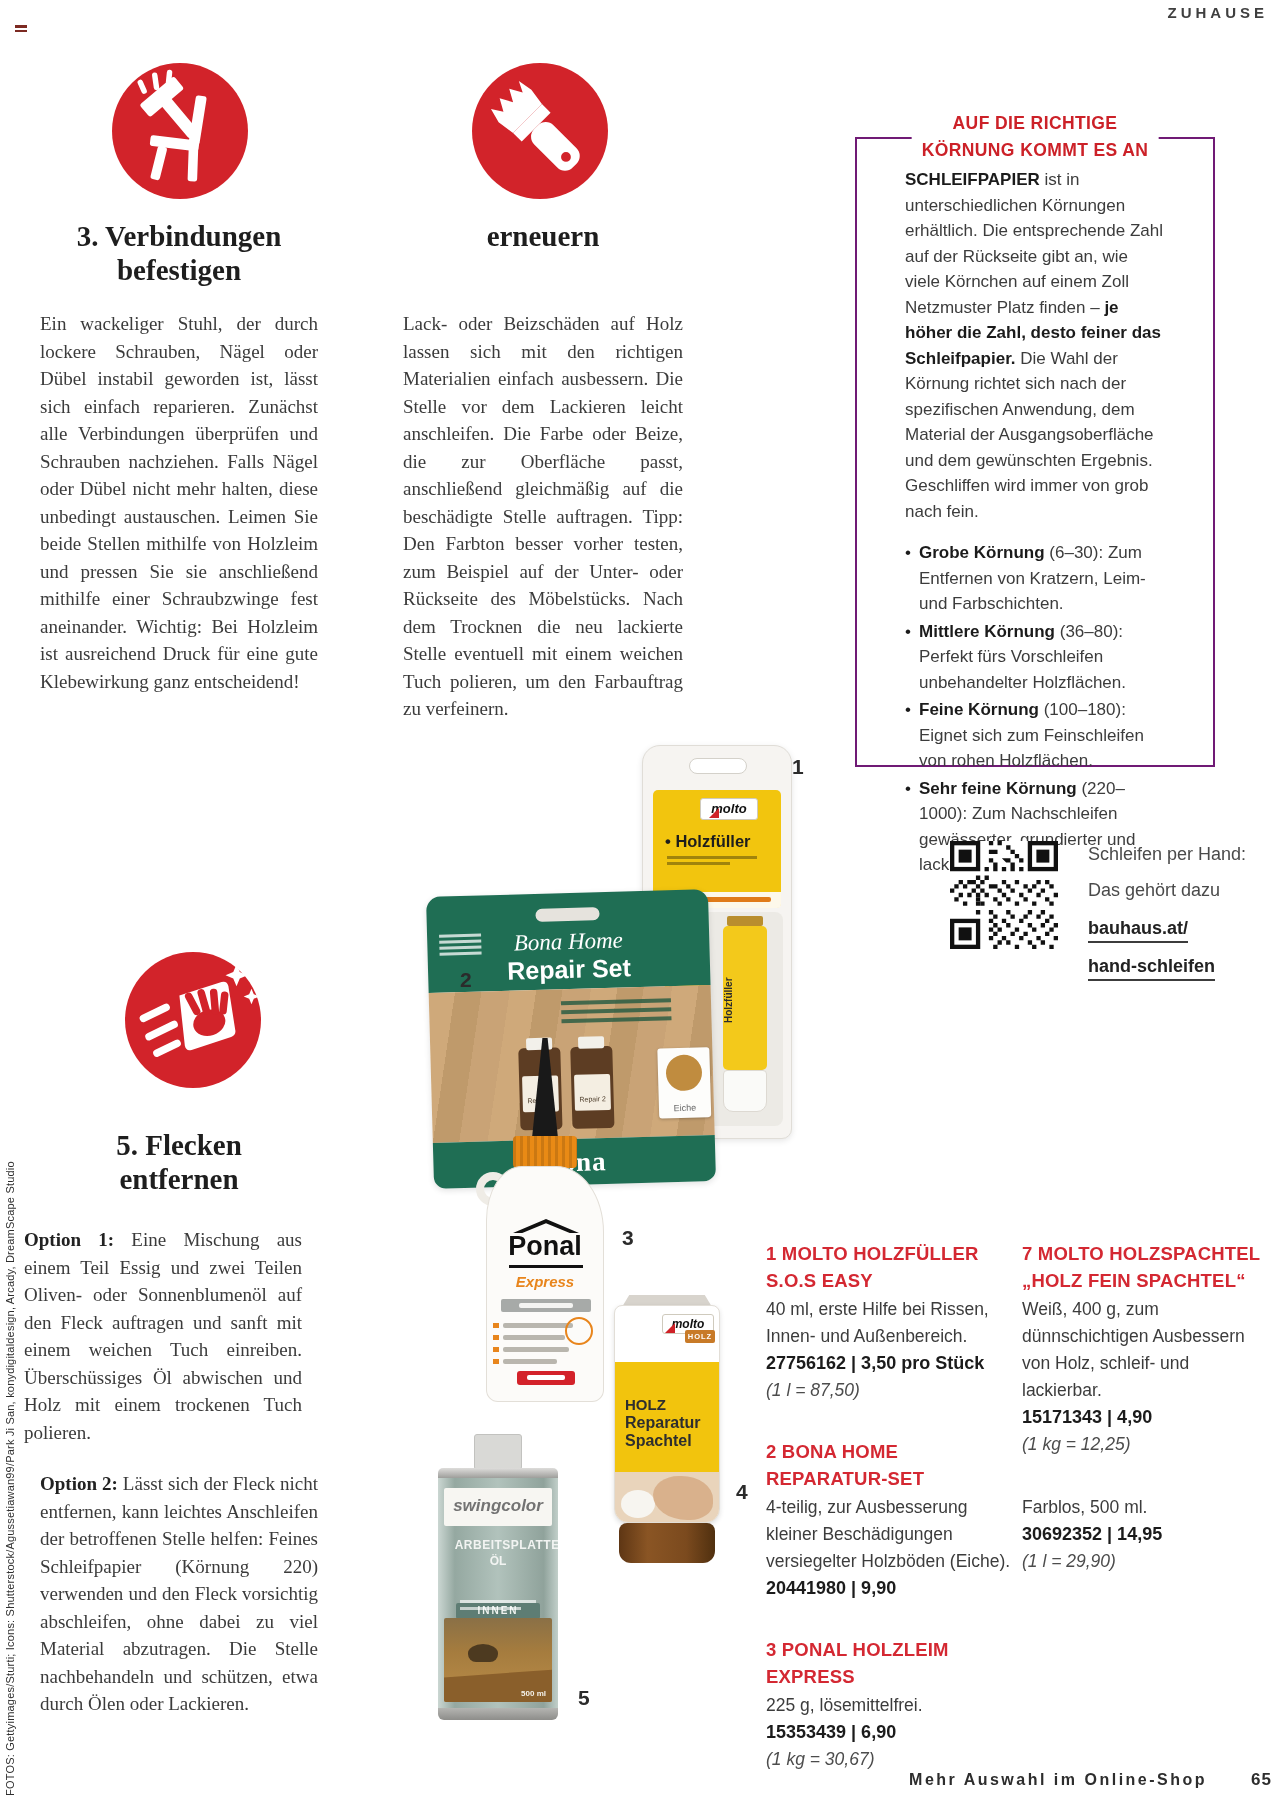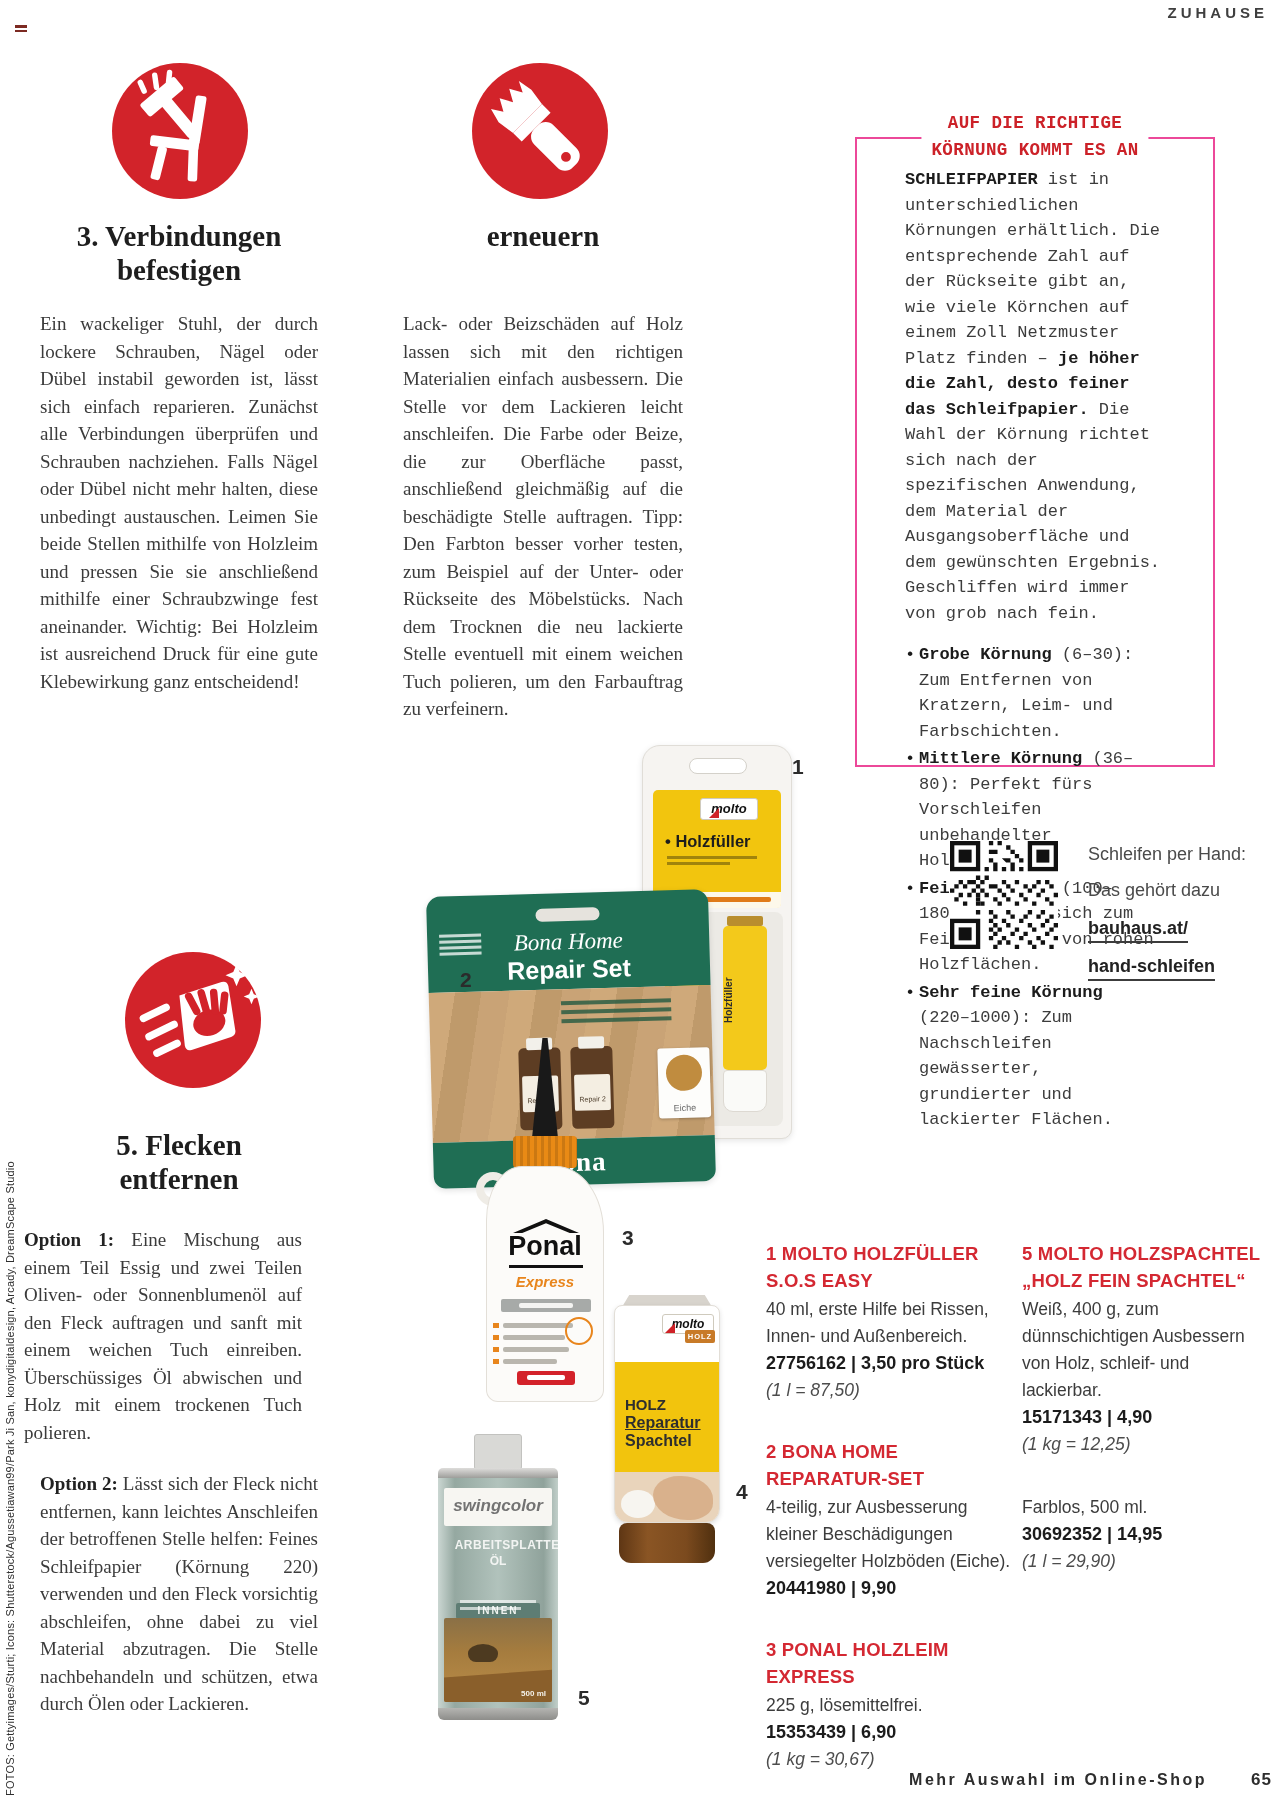--- a/index.html
+++ b/index.html
@@ -18,21 +18,21 @@
   .footer .fpage{font-size:17px;font-weight:bold;letter-spacing:1px;color:#2d2d2d;}
 
   
   .circle{width:136px;height:136px;}
   .sec-title{font-family:"Liberation Serif",serif;font-weight:bold;font-size:29px;line-height:34px;
              text-align:center;color:#1e1e1e;}
   .sec-body{font-family:"Liberation Serif",serif;font-size:19px;line-height:27.5px;text-align:justify;color:#3b3b3b;}
   .opt-label{font-weight:bold;color:#222;}
 
   
-  .grit-box{left:855px;top:137px;width:360px;height:630px;border:2px solid #ec4899;box-sizing:border-box;font-family:Liberation Mono, monospace;}
+  .grit-box{left:855px;top:137px;width:360px;height:630px;border:2px solid #701a75;box-sizing:border-box;}
   .grit-title{position:absolute;top:-29px;left:50%;transform:translateX(-50%);background:#fff;
               padding:0 10px;text-align:center;color:#cc2128;font-weight:bold;font-size:17.5px;
               line-height:27px;letter-spacing:.4px;white-space:nowrap;}
   .grit-content{padding:28px 50px 0 48px;font-size:17px;line-height:25.5px;color:#3c3c3c;}
   .grit-content b{color:#1b1b1b;}
   .grit-bullets{margin:16px 0 0 0;padding:0;list-style:none;}
   .grit-bullets li{position:relative;padding-left:14px;margin-bottom:2px;}
   .grit-bullets li::before{content:"•";position:absolute;left:0;top:0;color:#1b1b1b;}
 
   
@@ -379,21 +379,21 @@
 
   <div class="abs spachtel">
     <div class="sp-crimp"></div>
     <div class="sp-body">
       <div class="molto-chip" style="left:8px;top:8px;width:50px;height:18px;font-size:12px;line-height:18px;">molto</div>
       <div class="molto-tri" style="left:50px;top:17px;"></div>
       <div class="sp-holzband">HOLZ</div>
       <div class="sp-yellow">
         <div class="sp-text">
           <span style="display:block">HOLZ</span>
-          <span style="display:block;font-size:16px;text-decoration:underline;">Reparatur</span>
+          <span style="display:block;font-size:16px;">Reparatur</span>
           <span style="display:block;font-size:16px;">Spachtel</span>
         </div>
       </div>
       <div class="sp-photo">
         <div class="sp-white"></div>
         <div class="sp-hand"></div>
       </div>
     </div>
     <div class="sp-cap"></div>
   </div>
@@ -441,21 +441,21 @@
     </div>
     <div>
       <div class="ptitle">3 PONAL HOLZLEIM EXPRESS</div>
       <div class="pdesc">225 g, lösemittelfrei.</div>
       <div class="psku">15353439 | 6,90</div>
       <div class="punit">(1 kg = 30,67)</div>
     </div>
   </div>
   <div class="abs pcol pcol2">
     <div>
-      <div class="ptitle">5 MOLTO HOLZSPACHTEL „HOLZ FEIN SPACHTEL“</div>
+      <div class="ptitle">7 MOLTO HOLZSPACHTEL „HOLZ FEIN SPACHTEL“</div>
       <div class="pdesc">Weiß, 400 g, zum dünnschichtigen Ausbessern von Holz, schleif- und lackierbar.</div>
       <div class="psku">15171343 | 4,90</div>
       <div class="punit">(1 kg = 12,25)</div>
     </div>
     <div>
       <div class="pdesc">Farblos, 500 ml.</div>
       <div class="psku">30692352 | 14,95</div>
       <div class="punit">(1 l = 29,90)</div>
     </div>
   </div>

